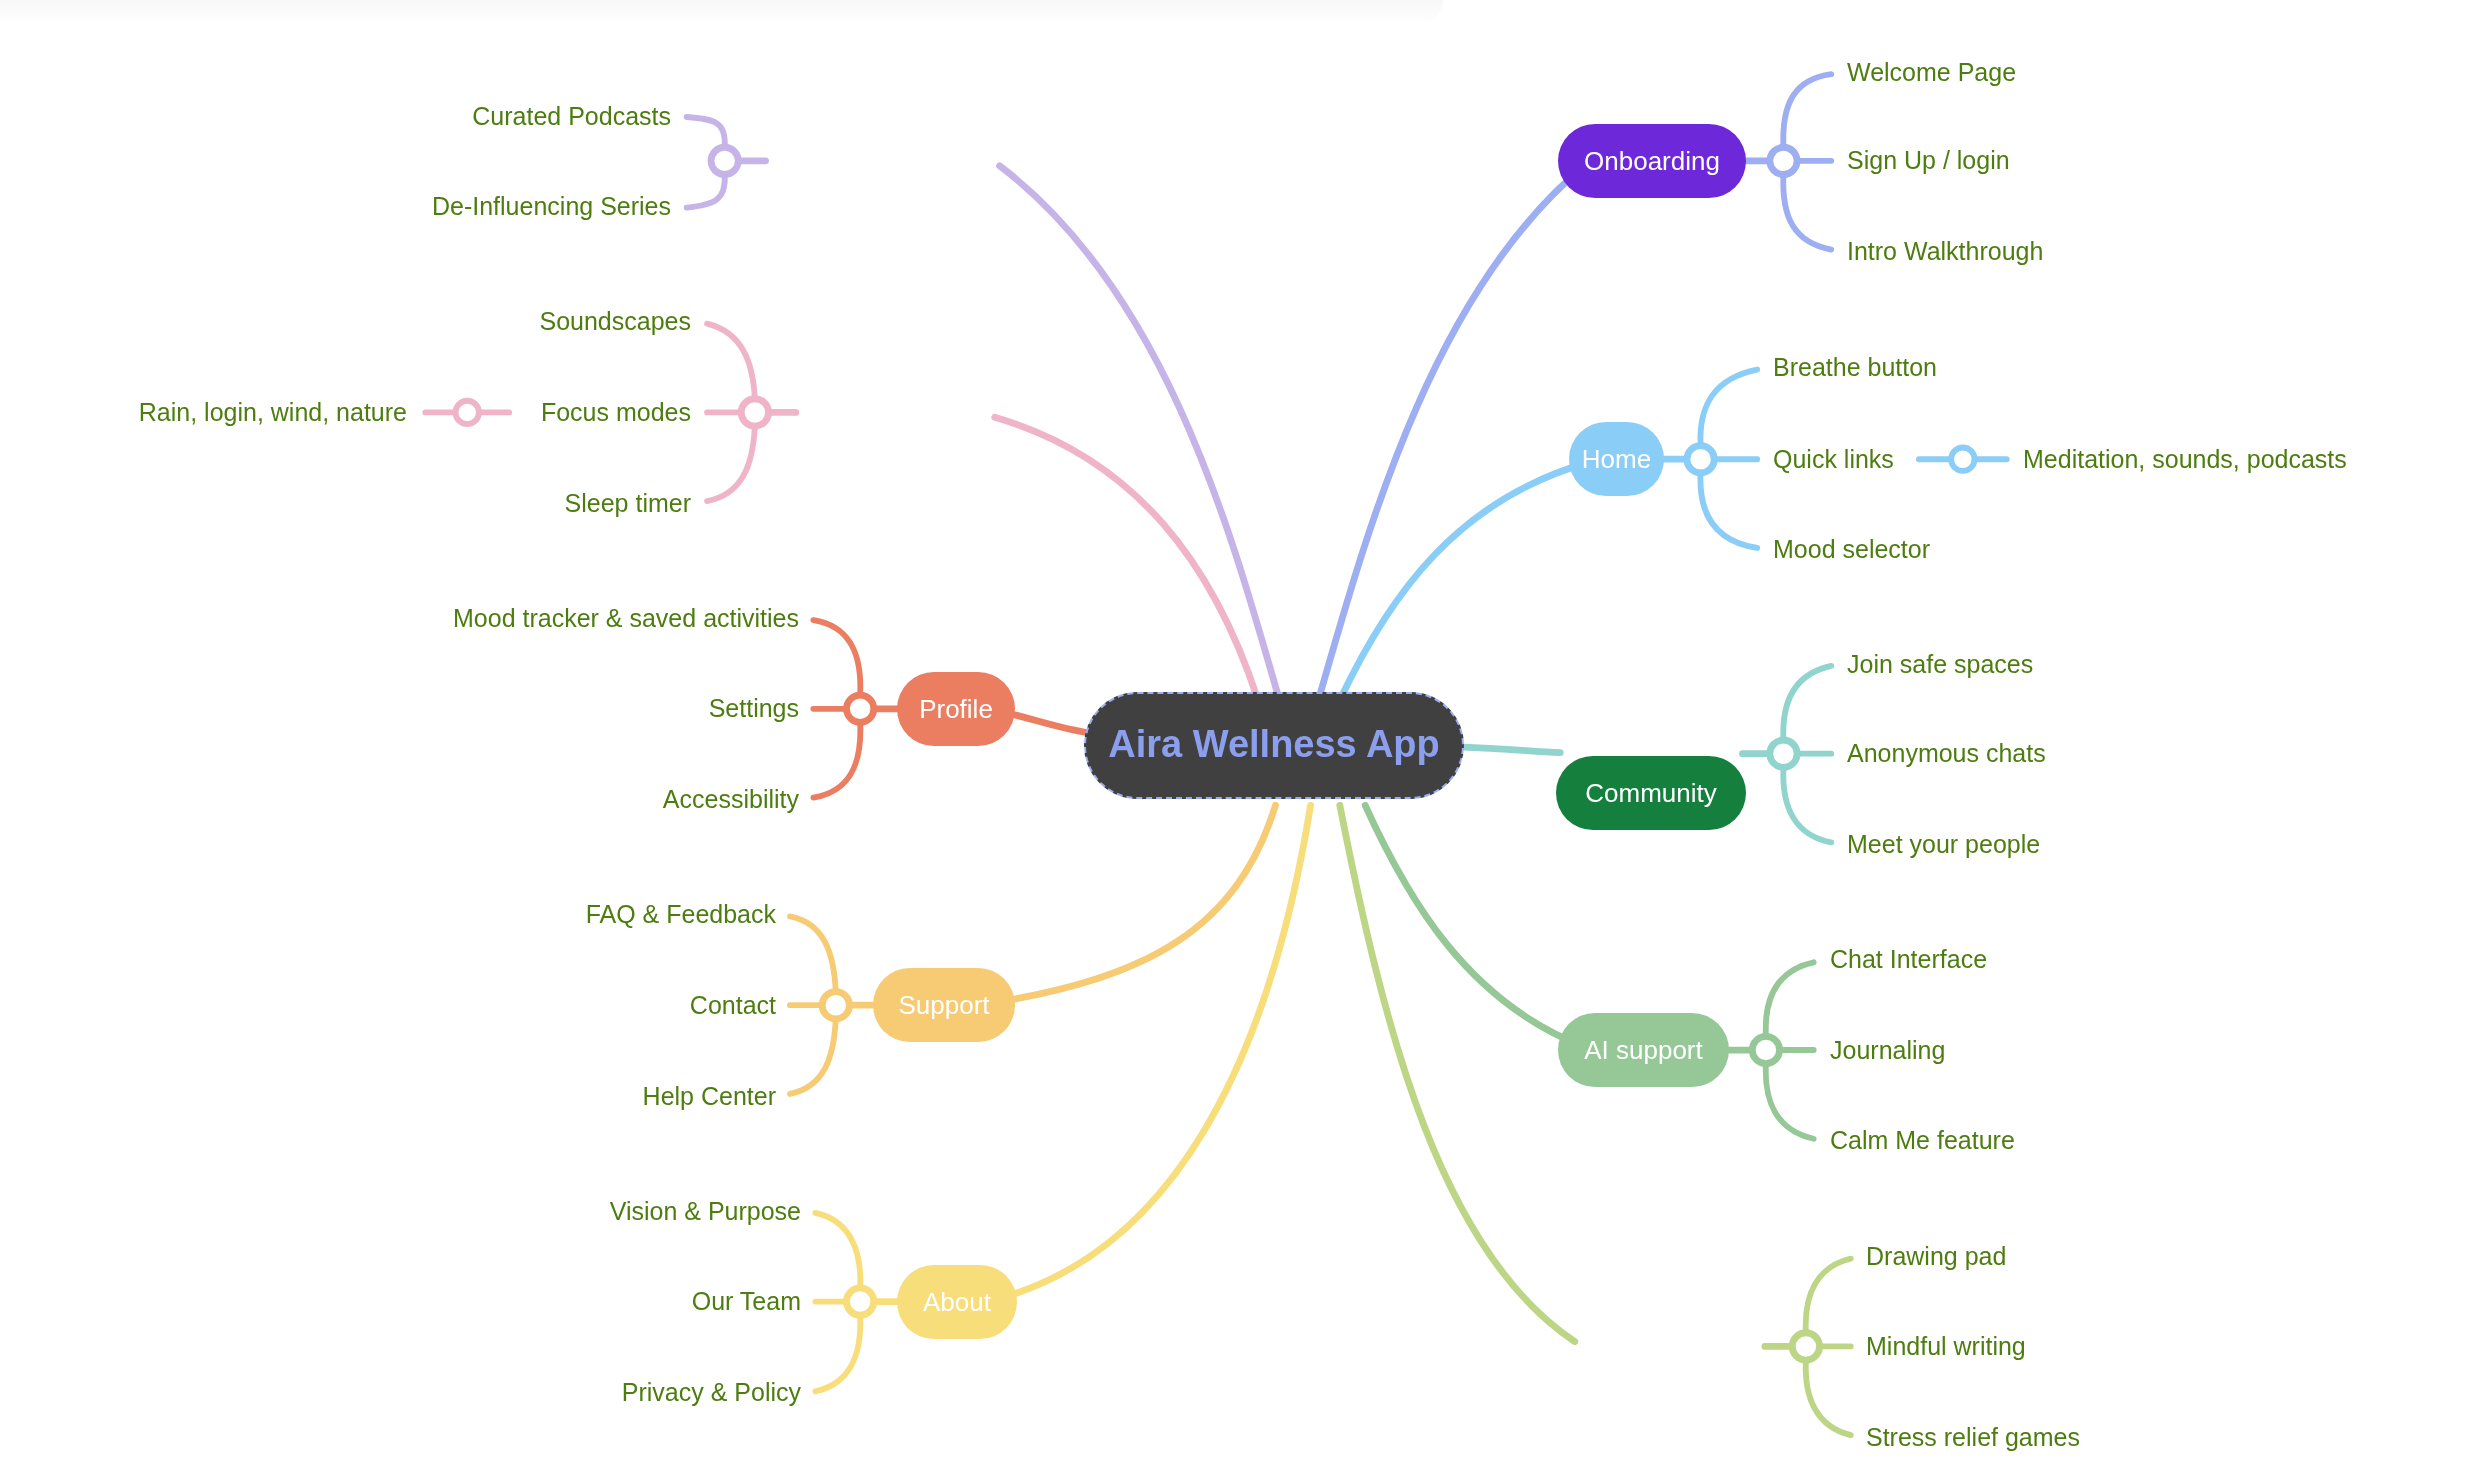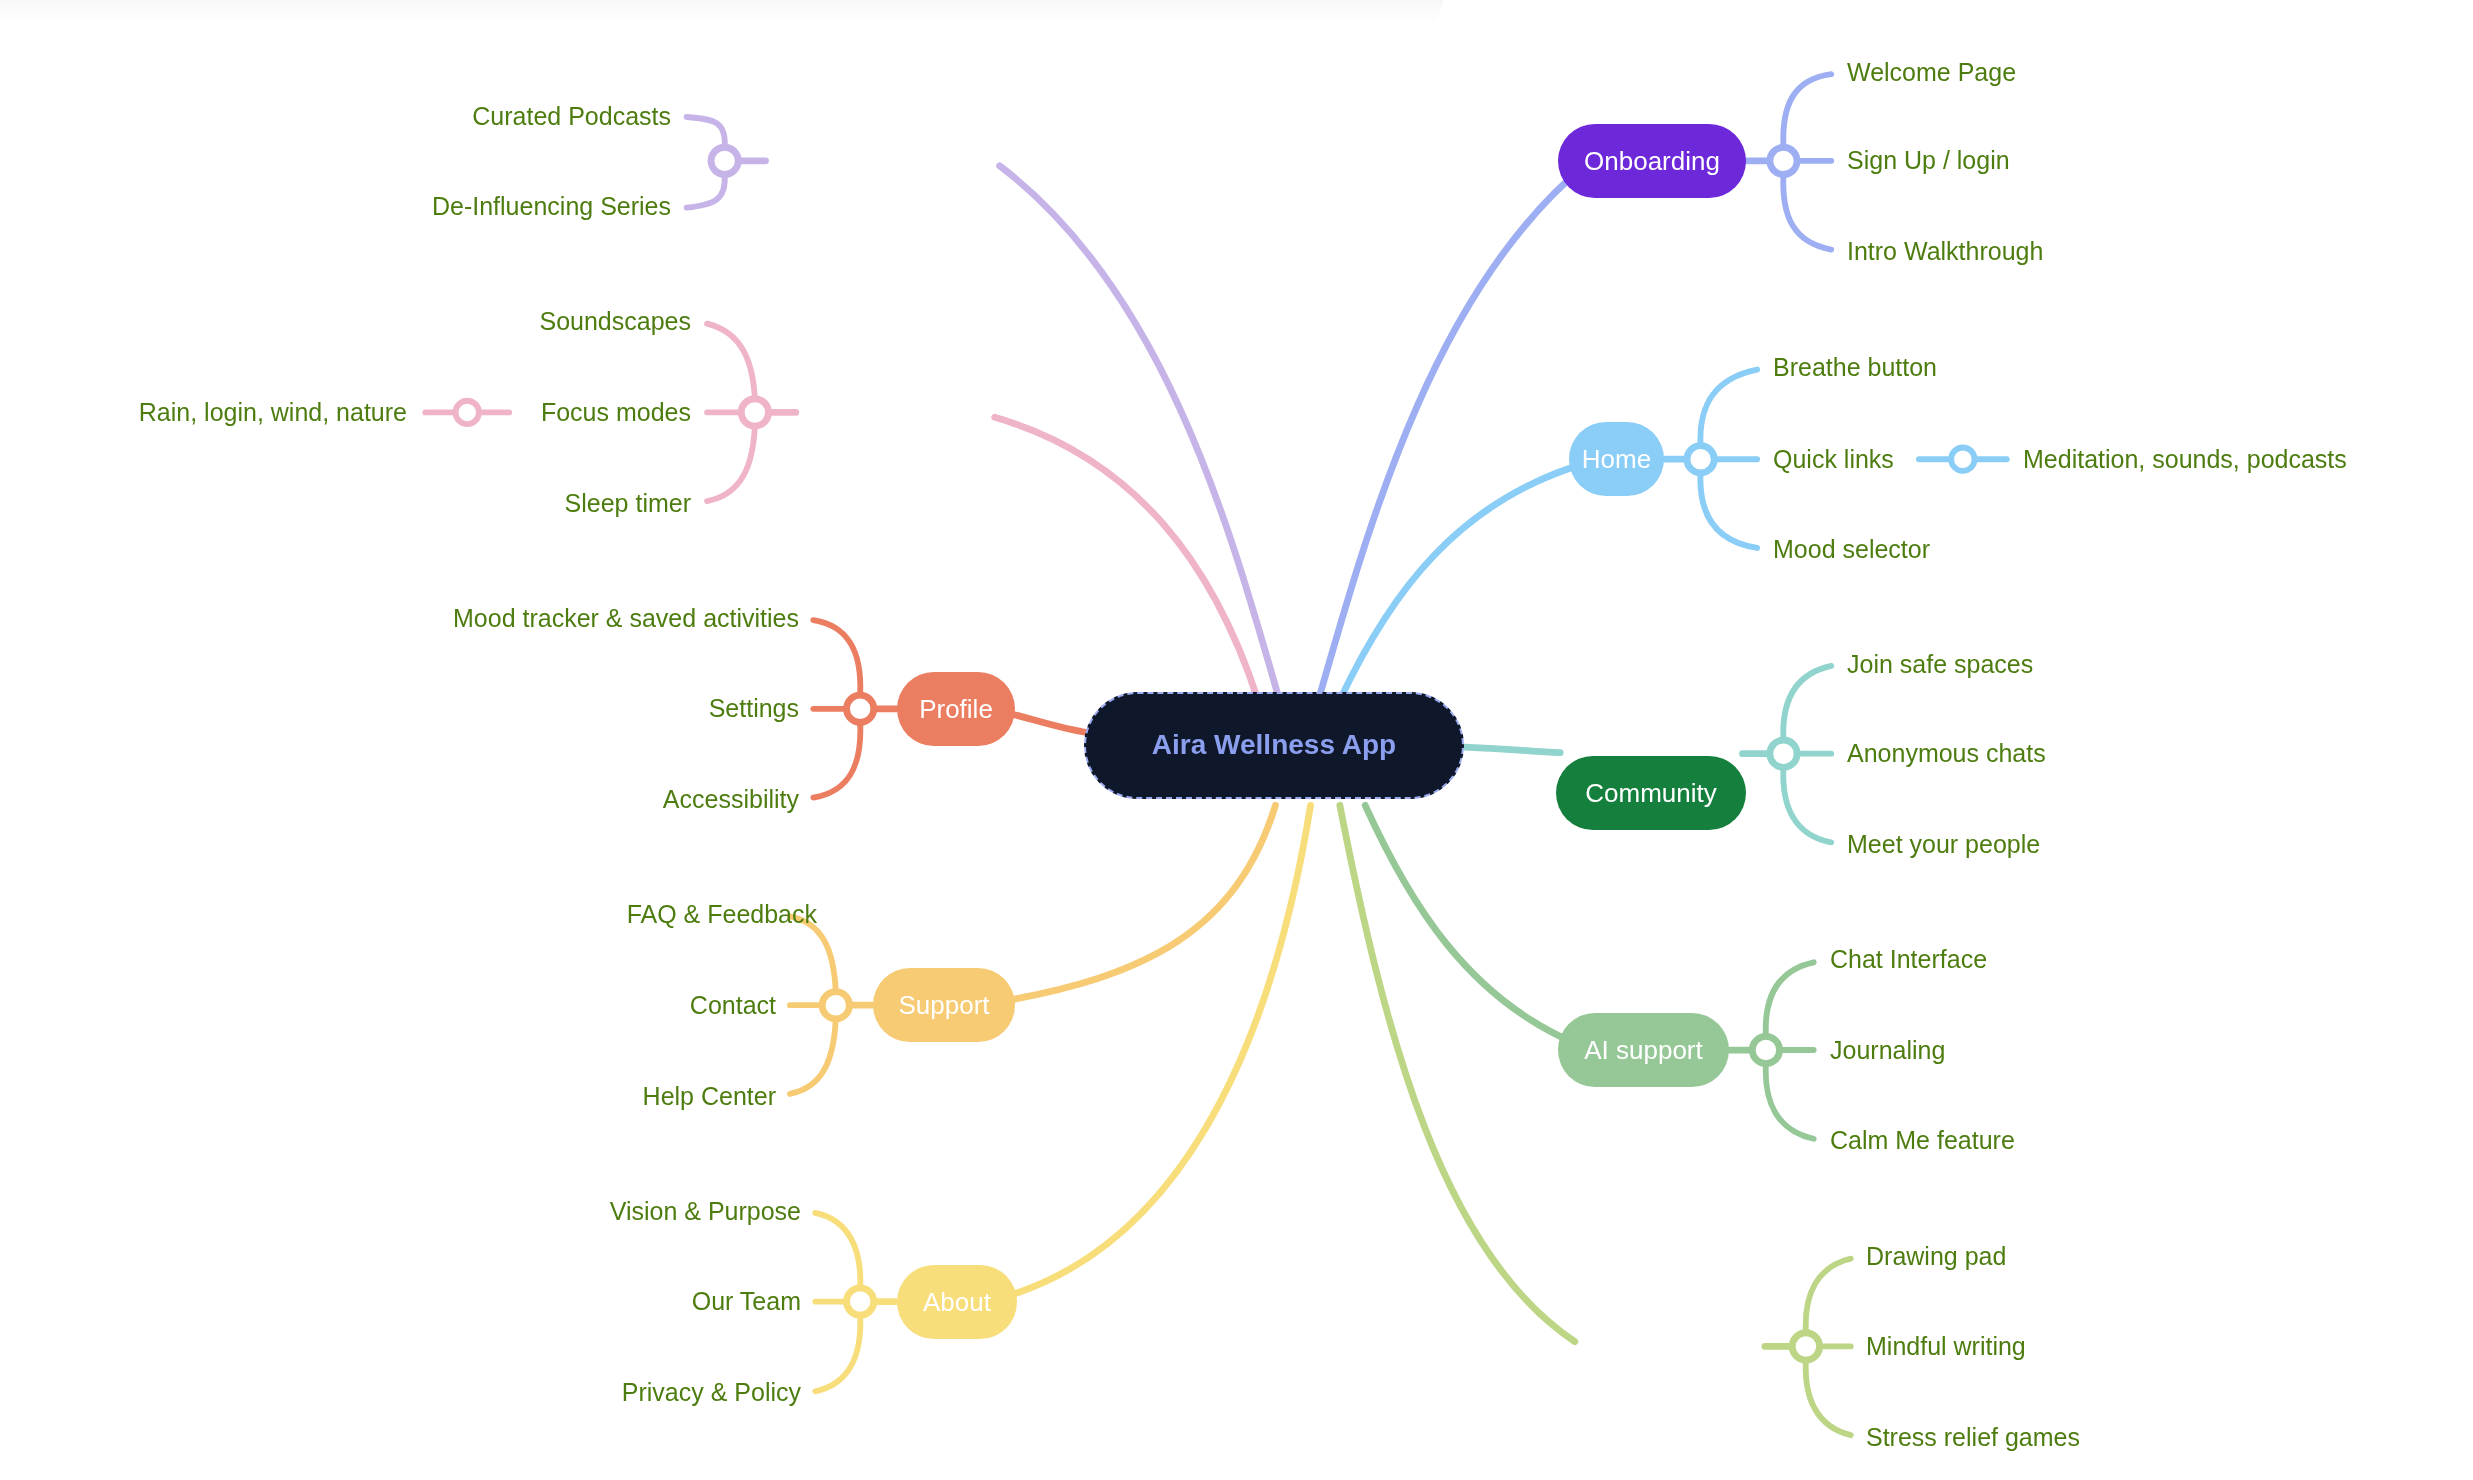--- a/index.html
+++ b/index.html
@@ -4,22 +4,22 @@
 <style>
   html,body{margin:0;padding:0;background:#ffffff;}
   body{width:2473px;height:1480px;overflow:hidden;font-family:"Liberation Sans",sans-serif;}
   .stage{position:absolute;left:0;top:0;width:2473px;height:1480px;background:#ffffff;}
   .top-shade{position:absolute;left:0;top:0;width:1443px;height:25px;
     background:linear-gradient(#f6f6f8,#ffffff);border-bottom-right-radius:59px;opacity:.8;}
   svg.wires{position:absolute;left:0;top:0;}
   .pill{position:absolute;height:74px;line-height:74px;border-radius:37px;text-align:center;
     color:#ffffff;font-size:26px;white-space:nowrap;}
   .center-node{position:absolute;left:1084px;top:692px;width:380px;height:107px;
-    background:#0f172a;border:2.9px dashed #9DACF1;border-radius:54px;box-sizing:border-box;
-    color:#8B9FEE;font-size:28px;font-weight:bold;text-align:center;line-height:101px;white-space:nowrap;}
+    background:#404040;border:2.9px dashed #9DACF1;border-radius:54px;box-sizing:border-box;
+    color:#8B9FEE;font-size:38px;font-weight:bold;text-align:center;line-height:101px;white-space:nowrap;}
   .leaf{position:absolute;height:35px;line-height:35px;font-size:25px;color:#4d7c0f;white-space:nowrap;}
 </style>
 </head>
 <body>
 
 <div class="stage">
   <div class="top-shade"></div>
 
   <svg class="wires" width="2473" height="1480" viewBox="0 0 2536 1518" fill="none" stroke-linecap="round">
 
@@ -155,21 +155,21 @@
 
   <div class="leaf" style="right:1782px;top:304px">Soundscapes</div>
   <div class="leaf" style="right:1782px;top:395px">Focus modes</div>
   <div class="leaf" style="right:2066px;top:395px">Rain, login, wind, nature</div>
   <div class="leaf" style="right:1782px;top:486px">Sleep timer</div>
 
   <div class="leaf" style="right:1674px;top:601px">Mood tracker &amp; saved activities</div>
   <div class="leaf" style="right:1674px;top:691px">Settings</div>
   <div class="leaf" style="right:1674px;top:782px">Accessibility</div>
 
-  <div class="leaf" style="right:1656px;top:897px">FAQ &amp; Feedback</div>
+  <div class="leaf" style="right:1697px;top:897px">FAQ &amp; Feedback</div>
   <div class="leaf" style="right:1697px;top:988px">Contact</div>
   <div class="leaf" style="right:1697px;top:1079px">Help Center</div>
 
   <div class="leaf" style="right:1672px;top:1194px">Vision &amp; Purpose</div>
   <div class="leaf" style="right:1672px;top:1284px">Our Team</div>
   <div class="leaf" style="right:1672px;top:1375px">Privacy &amp; Policy</div>
 </div>
 
 
 </body></html>

